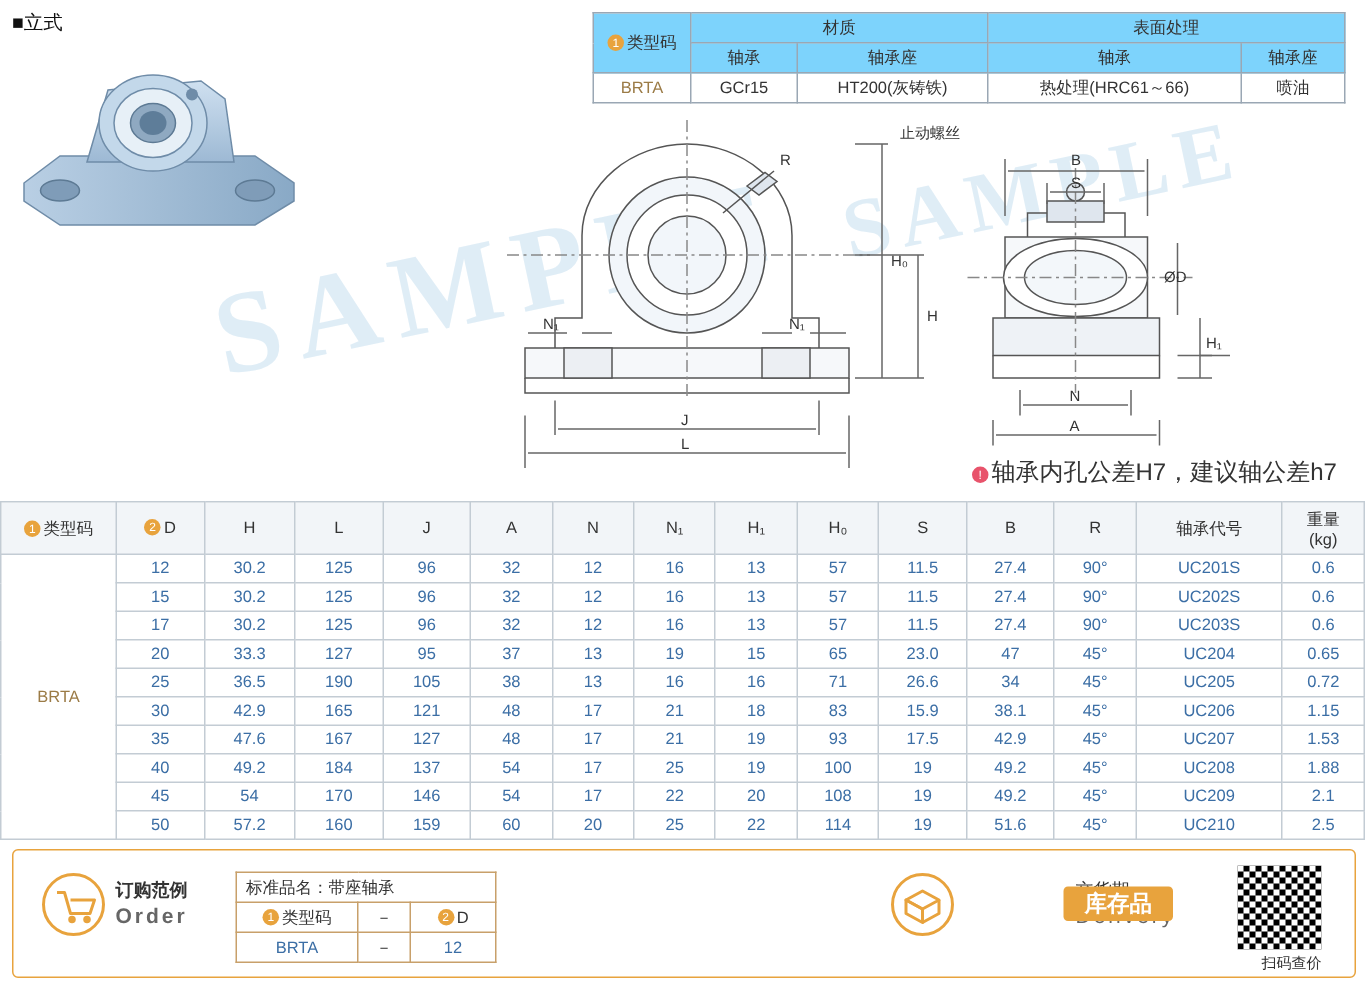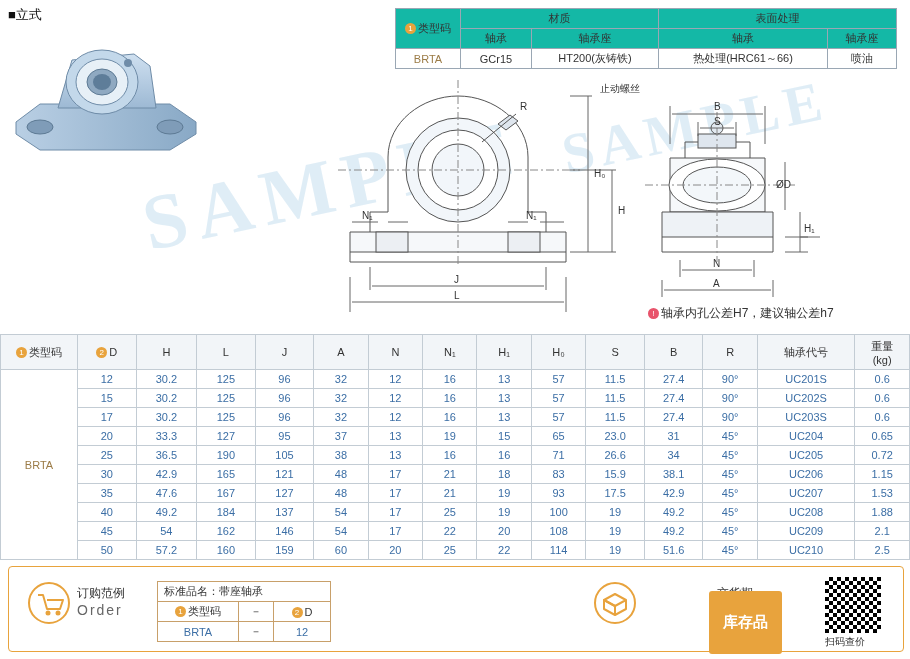--- a/index.html
+++ b/index.html
@@ -16,31 +16,31 @@
   #title-block{left:8px;top:6px;width:200px;}
   .sec-title{font-size:13px;font-weight:normal;color:#111;}
   #product-photo{left:10px;top:30px;width:195px;height:135px;}
 
   
   #mat-table{left:395px;top:8px;border-collapse:collapse;}
   #mat-table td,#mat-table th{
     border:1px solid #9aa7b4;font-size:11px;text-align:center;
     padding:2px 4px;font-weight:normal;color:#333;
   }
-  #mat-table .hdr{background:#14b8a6;}
+  #mat-table .hdr{background:#7dd3fc;}
   #mat-table .code{color:#9b7b46;}
   .bullet{
     display:inline-block;width:11px;height:11px;border-radius:50%;
     background:#e8a33d;color:#fff;font-size:8px;line-height:11px;
     text-align:center;margin-right:2px;vertical-align:1px;
   }
 
   
   #drawing-area{left:330px;top:62px;width:575px;height:255px;text-decoration:underline;}
-  .cn-note{font-size:12px;color:#333;text-align:center;}
+  .cn-note{font-size:16px;color:#333;text-align:center;}
 
   
   #watermark{
     left:140px;top:140px;font-size:78px;font-weight:bold;
     color:rgba(150,195,225,.30);letter-spacing:10px;
     transform:rotate(-12deg);pointer-events:none;user-select:none;
     font-family:"Liberation Serif",serif;
   }
   #watermark2{
     left:560px;top:95px;font-size:56px;font-weight:bold;
@@ -70,25 +70,25 @@
   .order-sub{font-size:14px;color:#666;letter-spacing:2px;}
   #order-table{border-collapse:collapse;}
   #order-table td{
     border:1px solid #c8a06a;font-size:11px;padding:2px 6px;
     text-align:center;color:#333;
   }
   #order-table td.val{color:#3b6ea5;}
   .dash{color:#3b6ea5;}
   #stock-badge{
     background:#e8a33d;color:#fff;font-size:15px;font-weight:bold;
-    padding:22px 14px;border-radius:3px;
+    padding:2px 14px;border-radius:3px;
   }
   #qr{width:56px;height:56px;background:
     repeating-conic-gradient(#000 0 25%, #fff 0 50%) 0 0/8px 8px;}
-  .qr-cap{font-size:10px;color:#333;text-align:left;}
+  .qr-cap{font-size:10px;color:#333;text-align:right;}
 </style>
 </head>
 <body>
 
 <div class="abs" id="watermark">SAMPLE</div>
 <div class="abs" id="watermark2">SAMPLE</div>
 
 <div class="abs" id="title-block">
   <span class="sec-title">■立式</span>
 </div>
@@ -305,21 +305,21 @@
           <td>20</td>
           <td>33.3</td>
           <td>127</td>
           <td>95</td>
           <td>37</td>
           <td>13</td>
           <td>19</td>
           <td>15</td>
           <td>65</td>
           <td>23.0</td>
-          <td>31</td>
+          <td>47</td>
           <td>45°</td>
           <td>UC204</td>
           <td>0.65</td>
         </tr>
         <tr>
           <td>25</td>
           <td>36.5</td>
           <td>190</td>
           <td>105</td>
           <td>38</td>
@@ -377,21 +377,21 @@
           <td>100</td>
           <td>19</td>
           <td>49.2</td>
           <td>45°</td>
           <td>UC208</td>
           <td>1.88</td>
         </tr>
         <tr>
           <td>45</td>
           <td>54</td>
-          <td>162</td>
+          <td>170</td>
           <td>146</td>
           <td>54</td>
           <td>17</td>
           <td>22</td>
           <td>20</td>
           <td>108</td>
           <td>19</td>
           <td>49.2</td>
           <td>45°</td>
           <td>UC209</td>
@@ -420,21 +420,21 @@
 <div class="abs" id="footer">
 
   <div class="abs" style="left:18px;top:14px;">
     <svg width="44" height="44" viewBox="0 0 44 44">
       <circle cx="22" cy="22" r="20" fill="none" stroke="#e8a33d" stroke-width="2"></circle>
       <path d="M11,14 h5 l4,14 h13 l3,-9 h-16" fill="none" stroke="#e8a33d" stroke-width="2" stroke-linejoin="round"></path>
       <circle cx="21" cy="32" r="2.5" fill="#e8a33d"></circle>
       <circle cx="31" cy="32" r="2.5" fill="#e8a33d"></circle>
     </svg>
   </div>
-  <div class="abs" style="left:68px;top:18px;">
+  <div class="abs" style="left:68px;top:18px;font-weight:bold;">
     <div class="order-label">订购范例</div>
     <div class="order-sub">Order</div>
   </div>
 
   <table id="order-table" class="abs" style="left:148px;top:14px;">
     <tbody>
         <tr>
       <td colspan="3" style="text-align:left">
         <span>标准品名：</span><span>带座轴承</span>
       </td>

